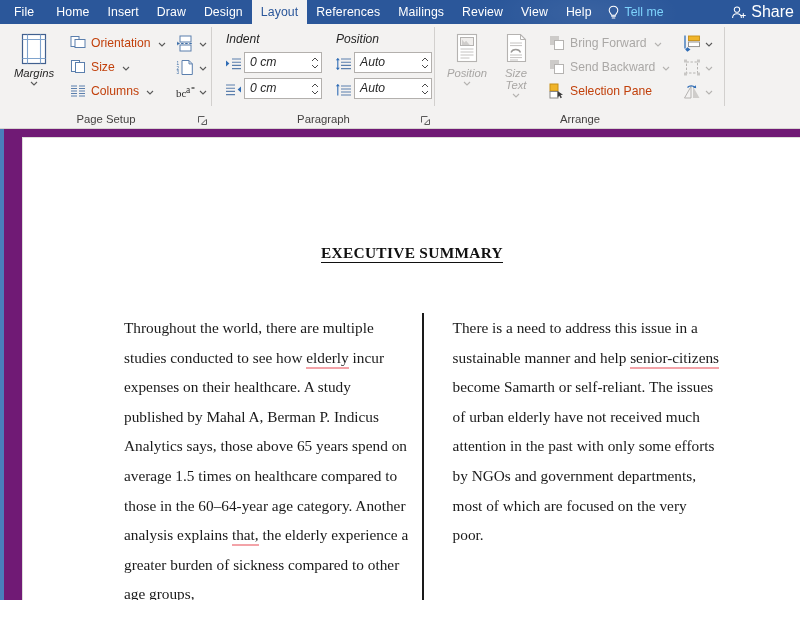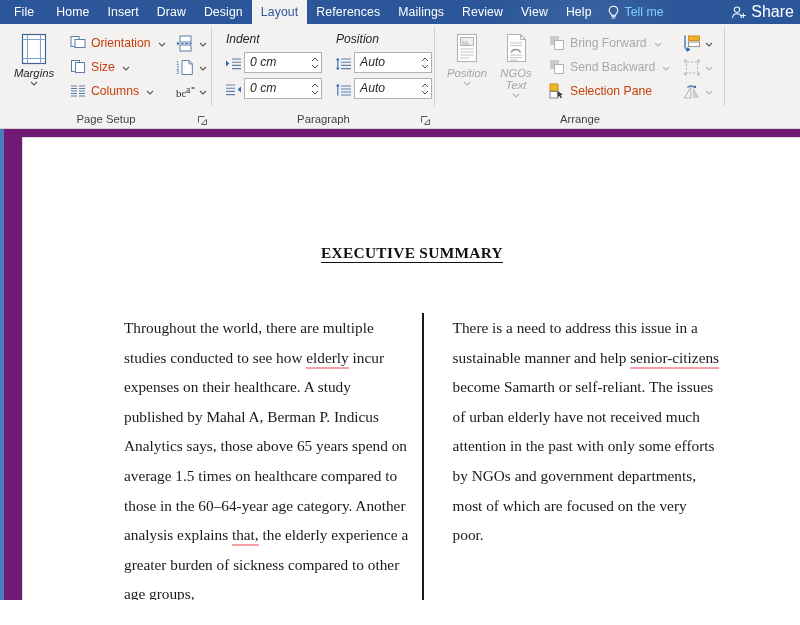--- a/index.html
+++ b/index.html
@@ -548,21 +548,21 @@
           <span class="glyph">
             <svg width="28" height="32" viewBox="0 0 28 32">
                 <path d="M5.5 1.5h13l5 5V28.5h-18z" fill="#fff" stroke="#b5b3b1" stroke-width="1.1"></path>
                 <path d="M18.5 1.5v5h5" fill="none" stroke="#b5b3b1" stroke-width="1"></path>
                 <g stroke="#c4c2c0" stroke-width="1">
                   <path d="M8 10h12M8 12.6h12M8 22h12M8 24.6h12M8 27h8"></path>
                 </g>
                 <path d="M9 19.5c1.5-4 8-4 9.5 0" fill="none" stroke="#9c9a98" stroke-width="1.4"></path>
               </svg>
           </span>
-          <span class="cap"><span>NGOs Text</span></span>
+          <span class="cap"><span>Size Text</span></span>
           <span class="chev">
               <svg width="8" height="8" viewBox="0 0 8 8">
                 <path d="M1 3l3 3 3-3" fill="none" stroke="#b5b3b1" stroke-width="1.1"></path>
               </svg>
             </span>
         </div>
 
         <div class="smallcol" style="margin-left:6px">
 
           <div class="smallbtn disabled">

